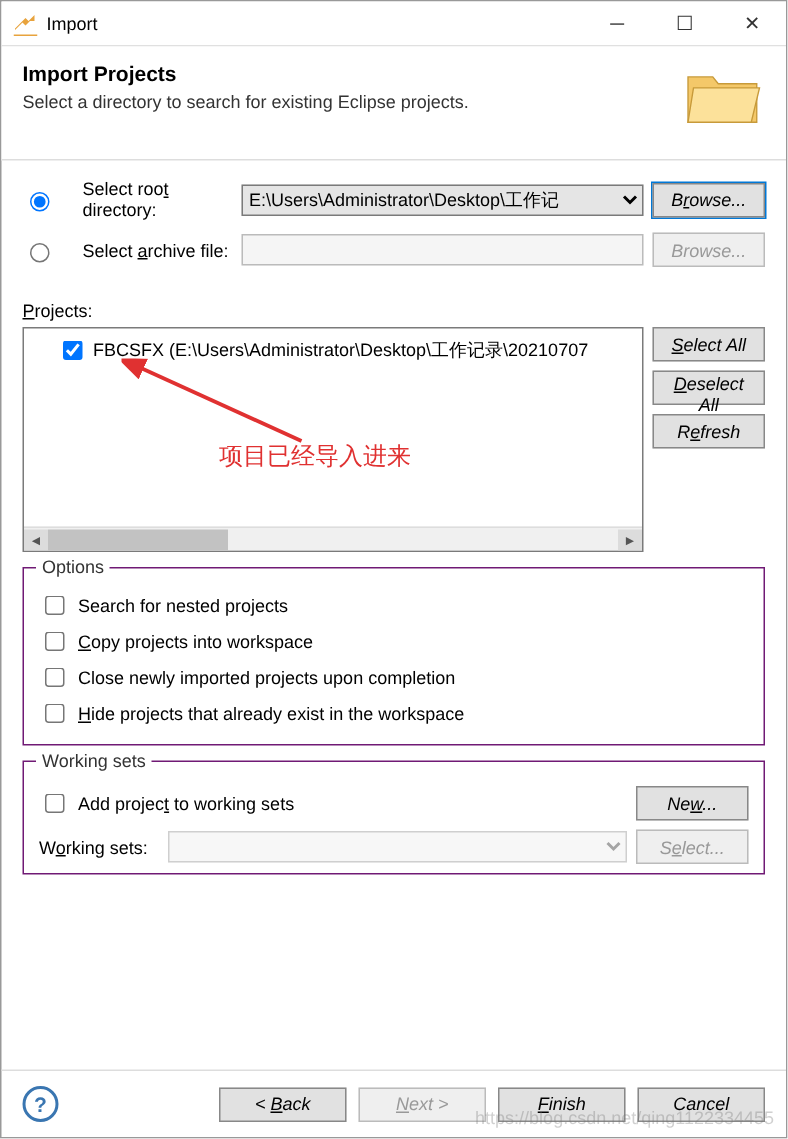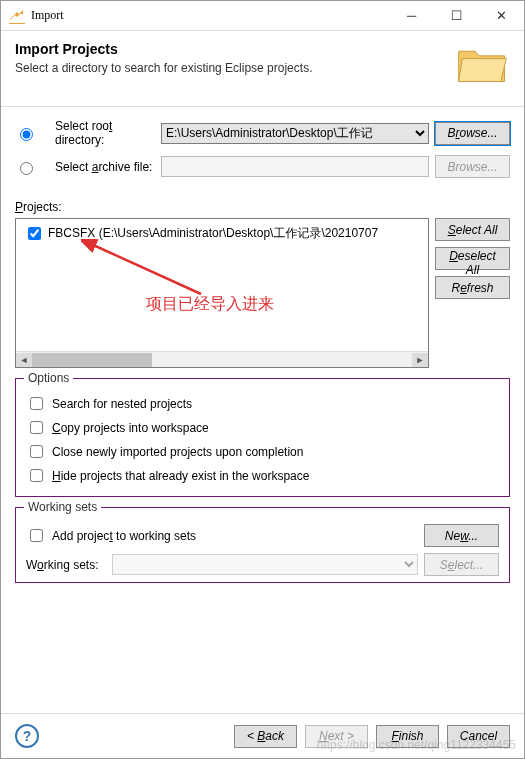--- a/index.html
+++ b/index.html
@@ -1,53 +1,53 @@
 <!DOCTYPE html>
 <html><head>
 <meta charset="utf-8">
 <style>
 * { box-sizing: border-box; }
 body { margin: 0; font-family: "Segoe UI", Tahoma, sans-serif; font-size: 12px; background: #f0f0f0; }
 .window { width: 525px; height: 759px; background: #fff; border: 1px solid #999; display: flex; flex-direction: column; position: relative; }
-.titlebar { height: 30px; display: flex; align-items: center; padding-left: 8px; background: #fff; border-bottom: 1px solid #e0e0e0; font-family: Liberation Serif, serif; }
+.titlebar { height: 30px; display: flex; align-items: center; padding-left: 8px; background: #fff; border-bottom: 1px solid #e0e0e0; }
 .titlebar .icon { width: 16px; height: 16px; margin-right: 6px; }
 .titlebar .title { flex: 1; font-size: 12px; }
 .titlebar .btn { width: 45px; height: 28px; display: flex; align-items: center; justify-content: center; font-size: 13px; color: #333; }
 .header { background: #fff; padding: 10px 14px 14px; display: flex; border-bottom: 1px solid #ddd; }
 .header-text { flex: 1; }
 .header h1 { font-size: 14px; font-weight: bold; margin: 0 0 4px; }
 .header p { font-size: 12px; margin: 0; color: #333; }
 .folder-icon svg { width: 55px; height: 48px; }
 .content { flex: 1; padding: 12px 14px; overflow: auto; }
 .row { display: flex; align-items: center; margin-bottom: 8px; gap: 6px; }
 .radio-lbl { display: flex; align-items: center; gap: 19px; width: 140px; }
 input[type=text].path { flex: 1; border: 1px solid #7a7a7a; height: 21px; padding: 0 4px; font-size: 12px; }
 select.path { flex: 1; border: 1px solid #7a7a7a; height: 21px; font-size: 12px; background:#e5e5e5;}
 .btn-std { width: 75px; height: 23px; border: 1px solid #888; background: #e1e1e1; font-size: 12px; cursor: pointer; font-style: italic; }
 .btn-std:disabled { color: #999; background: #efefef; border-color:#bbb; }
 .btn-default { box-shadow: 0 0 0 1px #0078d7; }
 .u { text-decoration: underline; }
 .label { margin: 22px 0 4px; display:block;}
 .list-row { display:flex; gap:6px; }
-.listbox { flex:1; border: 1px solid #7a7a7a; height: 150px; overflow: auto; background:#fff; position:relative; padding: 4px 4px;}
+.listbox { flex:1; border: 1px solid #7a7a7a; height: 150px; overflow: auto; background:#fff; position:relative; padding: 4px 18px;}
 .listbox .item { display:flex; align-items:center; gap:4px; padding: 1px 4px; white-space: nowrap; }
 .sidebtns { display:flex; flex-direction:column; gap:6px; width:75px;}
 .scrollbar-h { position:absolute; bottom:0; left:0; right:0; height:16px; background:#f0f0f0; border-top:1px solid #ddd;}
 .sb-thumb { position:absolute; left:16px; width:120px; height:14px; top:1px; background:#c2c2c2;}
 .sb-arrow { position:absolute; width:16px; height:14px; top:1px; background:#dcdcdc; font-size:9px; text-align:center; line-height:14px; color:#555;}
 .sb-left{left:0;} .sb-right{right:0;}
 .group { border:1px solid #701a75; margin-top:10px; padding:10px 10px 6px; position:relative;}
 .group-title { position:absolute; top:-8px; left:8px; background:#fff; padding:0 4px; font-size:12px; color:#333;}
 .chk { display:flex; align-items:center; gap:6px; margin:5px 0;}
 .ws-row { display:flex; align-items:center; gap:6px; margin-top:6px;}
 .ws-row select { flex:1; height:21px; border:1px solid #bbb; font-size:12px; background:#f5f5f5;}
 .ws-label { color:#000000; width:80px;}
 .footer { border-top:1px solid #ddd; padding:10px 14px; display:flex; align-items:center; gap:8px;}
 .footer .help { width:24px; height:24px; border:2px solid #3a76b1; border-radius:50%; color:#3a76b1; display:flex; align-items:center; justify-content:center; font-weight:bold; font-size:14px; margin-right:auto;}
-.footer .btn-std { width:63px; }
+.footer .btn-std { width:85px; }
 .annotation { position:absolute; color:#e03131; font-size:16px; font-family: "Microsoft YaHei", sans-serif; }
 .arrow { position:absolute; }
 .watermark { position:absolute; right:8px; bottom:6px; color:rgba(120,120,120,0.35); font-size:12px; pointer-events:none;}
 </style>
 </head>
 <body>
 
 <div class="window">
   <div class="titlebar">
     <span class="icon">

